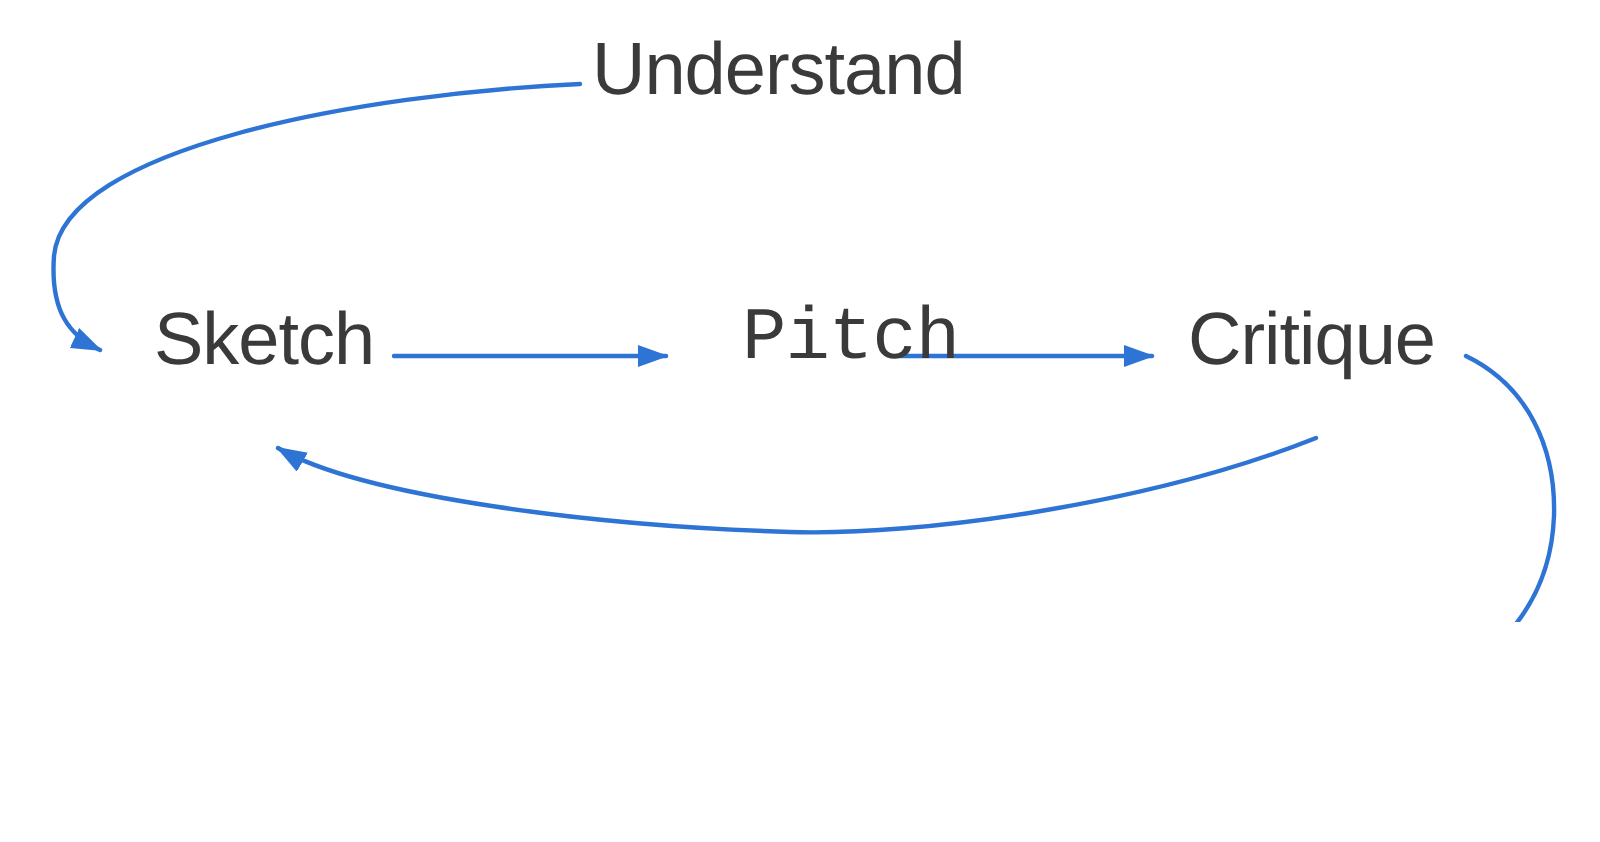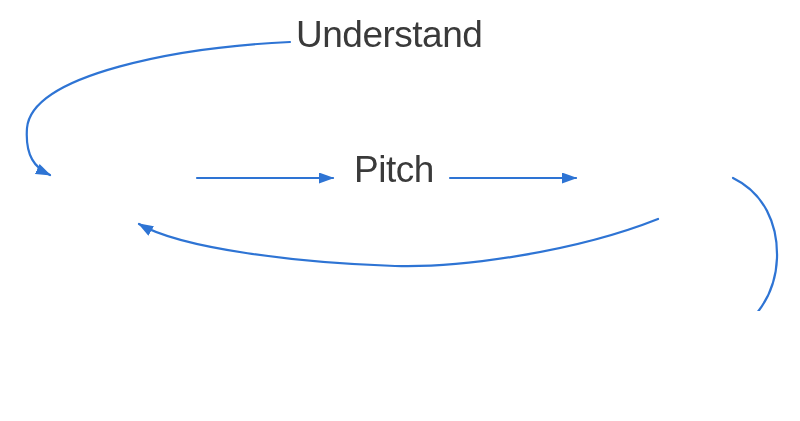--- a/index.html
+++ b/index.html
@@ -36,21 +36,21 @@
     position: absolute;
     font-size: 37px;
     font-weight: 400;
     letter-spacing: -0.5px;
     color: var(--text, #3a3a3a);
     white-space: nowrap;
     line-height: 1.2;
   }
   .node-understand { left: 296px; top: 13px; }
   .node-sketch     { left: 77px;  top: 148px; }
-  .node-pitch      { left: 354px; top: 148px; }
+  .node-pitch      { left: 371px; top: 148px; font-family: Liberation Mono, monospace; }
   .node-critique   { left: 594px; top: 148px; }
   .node-converge   { left: 309px; top: 361px; }
 </style>
 </head>
 <body>
 
 <div class="canvas">
 
   <svg class="edges-svg" viewBox="0 0 800 421" xmlns="http://www.w3.org/2000/svg" aria-hidden="true">
     <defs>
@@ -65,18 +65,20 @@
 
     <path class="edge" d="M 450 178 L 576 178" marker-end="url(#arrowhead)"></path>
 
     <path class="edge" d="M 658 219 C 575 252, 460 268, 395 266 C 300 263, 182 249, 139 224" marker-end="url(#arrowhead)"></path>
 
     <path class="edge" d="M 733 178 C 764 193, 778 224, 777 258 C 775 311, 737 346, 660 364 C 610 376, 540 385, 492 386" marker-end="url(#arrowhead)"></path>
   </svg>
 
   <div class="node node-understand">Understand</div>
 
+  <div class="node node-sketch">Sketch</div>
 
   <div class="node node-pitch">Pitch</div>
 
+  <div class="node node-critique">Critique</div>
 
 
 </div>
 
 </body></html>

